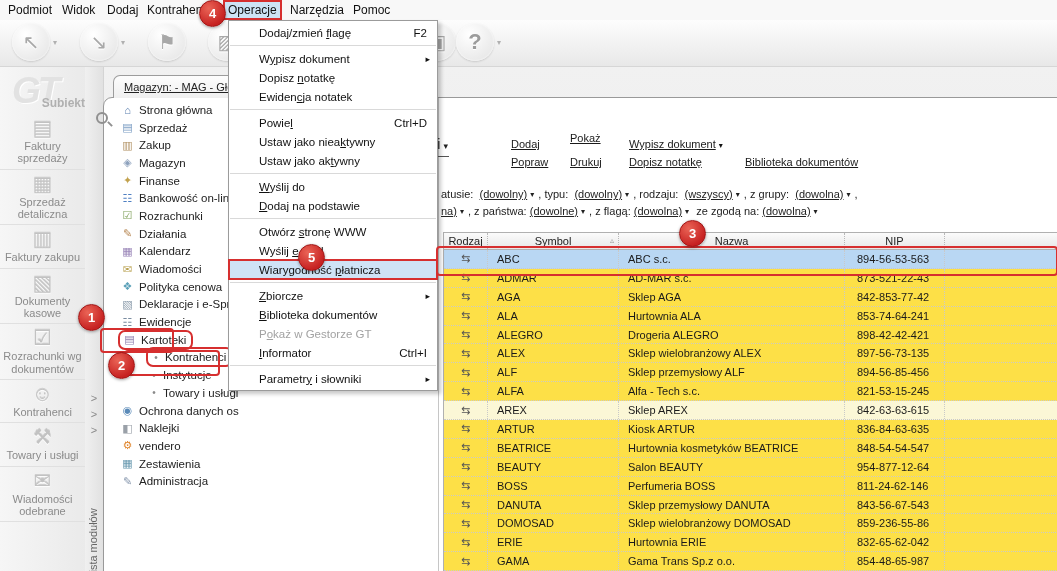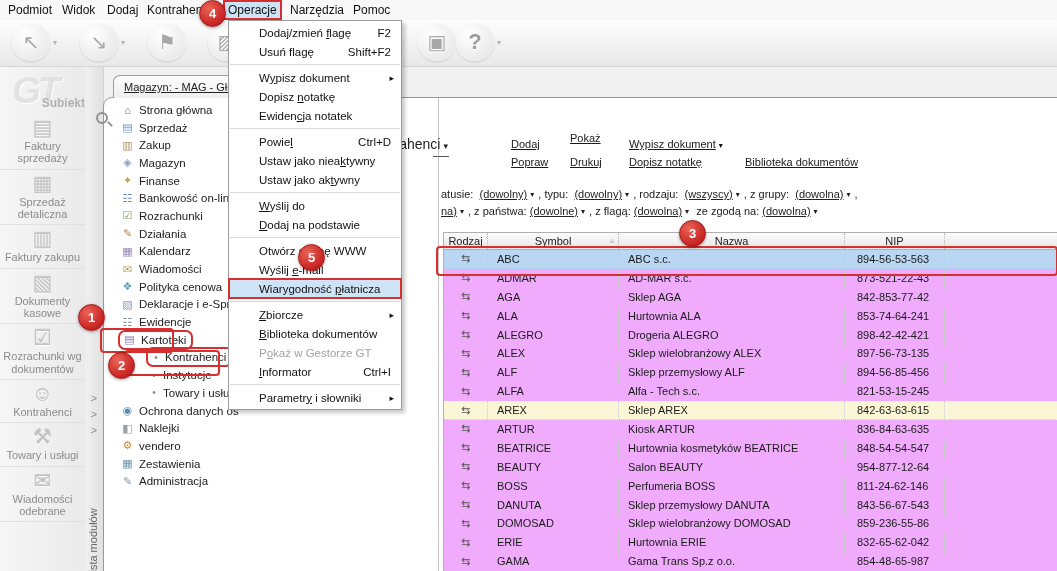--- a/index.html
+++ b/index.html
@@ -57,37 +57,37 @@
   .tcaret{font-size:9px;margin-left:3px;}
   .title-underline{position:absolute;left:433px;top:156px;width:16px;height:1px;background:#555;z-index:10;}
   .link{position:absolute;font-size:11px;color:#1a1a1a;white-space:nowrap;z-index:10;cursor:pointer;}
   .ltext{text-decoration:underline;}
   .lcaret{display:inline-block;font-size:8px;margin-left:3px;color:#111;}
   .frow{position:absolute;left:441px;font-size:11px;color:#222;white-space:pre;z-index:10;display:flex;align-items:center;}
   .flink{text-decoration:underline;cursor:pointer;}
   .fcaret{display:inline-block;font-size:8px;margin:0 1px 0 3px;color:#222;}
   
   .table{position:absolute;left:443px;top:232px;width:614px;height:340px;border-left:1px solid #b0b0b0;
-    background:#f0abfc;overflow:hidden;z-index:10;text-align:center;}
+    background:#fde047;overflow:hidden;z-index:10;text-align:center;}
   .thead{display:grid;grid-template-columns:44px 131px 226px 100px 1fr;height:18px;
     background:linear-gradient(#fbfbfb,#e7e7e7);border-top:1px solid #b0b0b0;border-bottom:1px solid #b0b0b0;
     font-size:11px;color:#222;box-sizing:border-box;}
   .th{display:flex;align-items:center;justify-content:center;border-right:1px dotted #b8b8b8;position:relative;cursor:pointer;}
   .th:last-child{border-right:none;}
   .sort{position:absolute;right:4px;top:3px;font-size:8px;color:#999;}
   .trow{display:grid;grid-template-columns:44px 131px 226px 100px 1fr;height:17.9px;border-bottom:1px dotted #c9c9c9;
     font-size:11px;color:#1a1a1a;cursor:default;}
   .trow.sel{background:#b9d7f3;}
   .trow.warn{background:#fbf7d6;}
   .td{display:flex;align-items:center;border-right:1px dotted #c9c9c9;padding-left:9px;overflow:hidden;white-space:nowrap;}
   .td.c0{justify-content:center;padding-left:0;color:#555;}
   .td.c3{padding-left:12px;}
   .td.c4{border-right:none;}
   
-  .popup{position:absolute;left:228px;top:20px;width:174px;background:#fff;border:1px solid #9b9b9b;
+  .popup{position:absolute;left:228px;top:20px;width:210px;background:#fff;border:1px solid #9b9b9b;
     box-shadow:3px 3px 4px rgba(0,0,0,.22);z-index:40;padding:2px 0;box-sizing:border-box;}
   .mitem{height:19px;display:flex;align-items:center;padding:0 10px 0 30px;font-size:11.5px;color:#111;position:relative;cursor:default;}
   .mitem.dis{color:#a2a2a2;}
   .mitem.hl2{background:#cfe3f6;outline:2px solid #d62f2f;outline-offset:-1px;}
   .mlabel2{white-space:pre;}
   .mn{text-decoration:underline;}
   .msc{margin-left:auto;padding-left:10px;}
   .marrow{position:absolute;right:7px;font-size:9px;color:#111;}
   .msep{border-top:1px solid #d9d9d9;margin:3px 1px;}
   
@@ -498,24 +498,20 @@
       <div class="tbicon" style="left: 418px;">▣</div>
       <div class="tbicon helpic" style="left: 456px;">?</div>
       <div class="tbcaret" style="left: 497px;">▾</div>
     </div>
 
   <div class="popup" id="popup">
       <div class="mitem">
         <span class="mlabel2"><span>Dodaj/zmień </span><span class="mn">f</span><span>lagę</span></span>
         <span class="msc">F2</span>
       </div>
-      <div class="mitem">
-        <span class="mlabel2"><span>Usuń fla</span><span class="mn">g</span><span>ę</span></span>
-        <span class="msc">Shift+F2</span>
-      </div>
       <div class="msep"></div>
       <div class="mitem">
         <span class="mlabel2"><span>W</span><span class="mn">y</span><span>pisz dokument</span></span>
         <span class="marrow">▸</span>
       </div>
       <div class="mitem">
         <span class="mlabel2"><span>Dopisz </span><span class="mn">n</span><span>otatkę</span></span>
       </div>
       <div class="mitem">
         <span class="mlabel2"><span>Ewiden</span><span class="mn">c</span><span>ja notatek</span></span>

